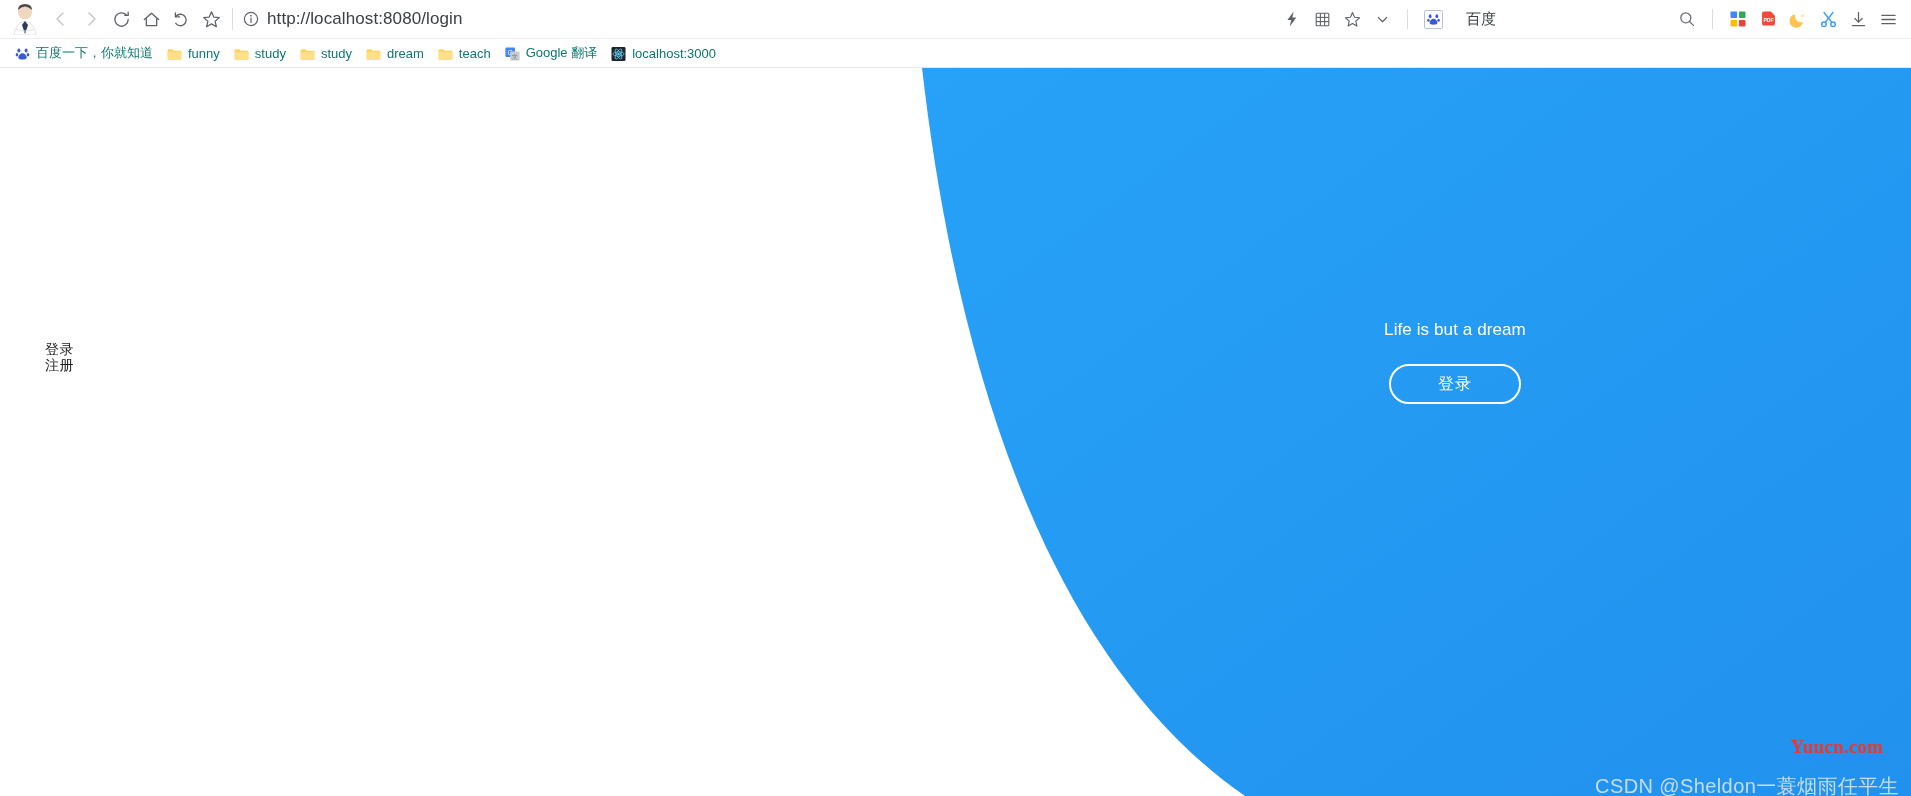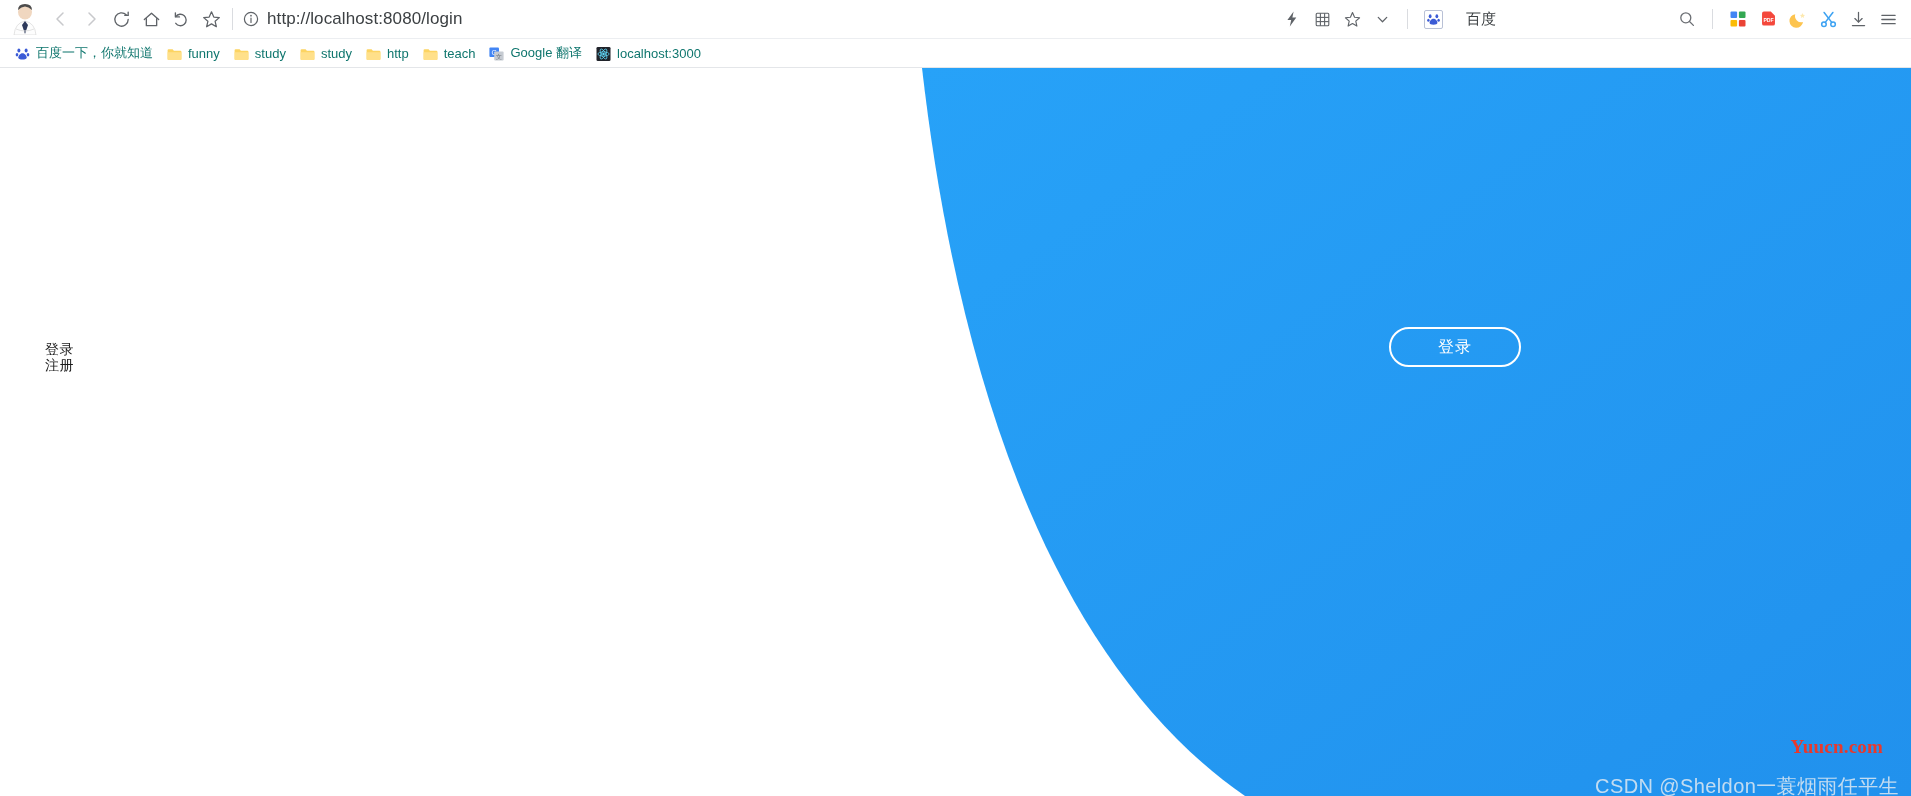--- a/index.html
+++ b/index.html
@@ -461,21 +461,21 @@
       <span class="bm-label">study</span>
     </div>
 
     <div class="bm">
       <span class="folder-ico">
         <svg width="15" height="13" viewBox="0 0 15 13">
           <path d="M0.6 2.2 a1 1 0 0 1 1 -1 h4 l1.3 1.5 h6.5 a1 1 0 0 1 1 1 v7.2 a1 1 0 0 1 -1 1 h-11.8 a1 1 0 0 1 -1 -1 z" fill="#fcd462"></path>
           <path d="M0.6 4.2 h13.8 v6.7 a1 1 0 0 1 -1 1 h-11.8 a1 1 0 0 1 -1 -1 z" fill="#ffe08a"></path>
         </svg>
       </span>
-      <span class="bm-label">http</span>
+      <span class="bm-label">dream</span>
     </div>
 
     <div class="bm">
       <span class="folder-ico">
         <svg width="15" height="13" viewBox="0 0 15 13">
           <path d="M0.6 2.2 a1 1 0 0 1 1 -1 h4 l1.3 1.5 h6.5 a1 1 0 0 1 1 1 v7.2 a1 1 0 0 1 -1 1 h-11.8 a1 1 0 0 1 -1 -1 z" fill="#fcd462"></path>
           <path d="M0.6 4.2 h13.8 v6.7 a1 1 0 0 1 -1 1 h-11.8 a1 1 0 0 1 -1 -1 z" fill="#ffe08a"></path>
         </svg>
       </span>
       <span class="bm-label">teach</span>
@@ -524,19 +524,20 @@
       <path d="M922,0 L1911,0 L1911,728 L1245,728 C1060,600 960,330 922,0 Z" fill="url(#bluegrad)"></path>
     </svg>
   </div>
 
   <div class="left-links">
     <a href="#">登录</a>
     <a href="#">注册</a>
   </div>
 
   <div class="hero">
+    <div class="hero-sub">Life is but a dream</div>
     <button class="hero-btn">登录</button>
   </div>
 
   <div class="wm-yuucn">Yuucn.com</div>
   <div class="wm-csdn">CSDN @Sheldon一蓑烟雨任平生</div>
 
 </div>
 
 </body></html>

